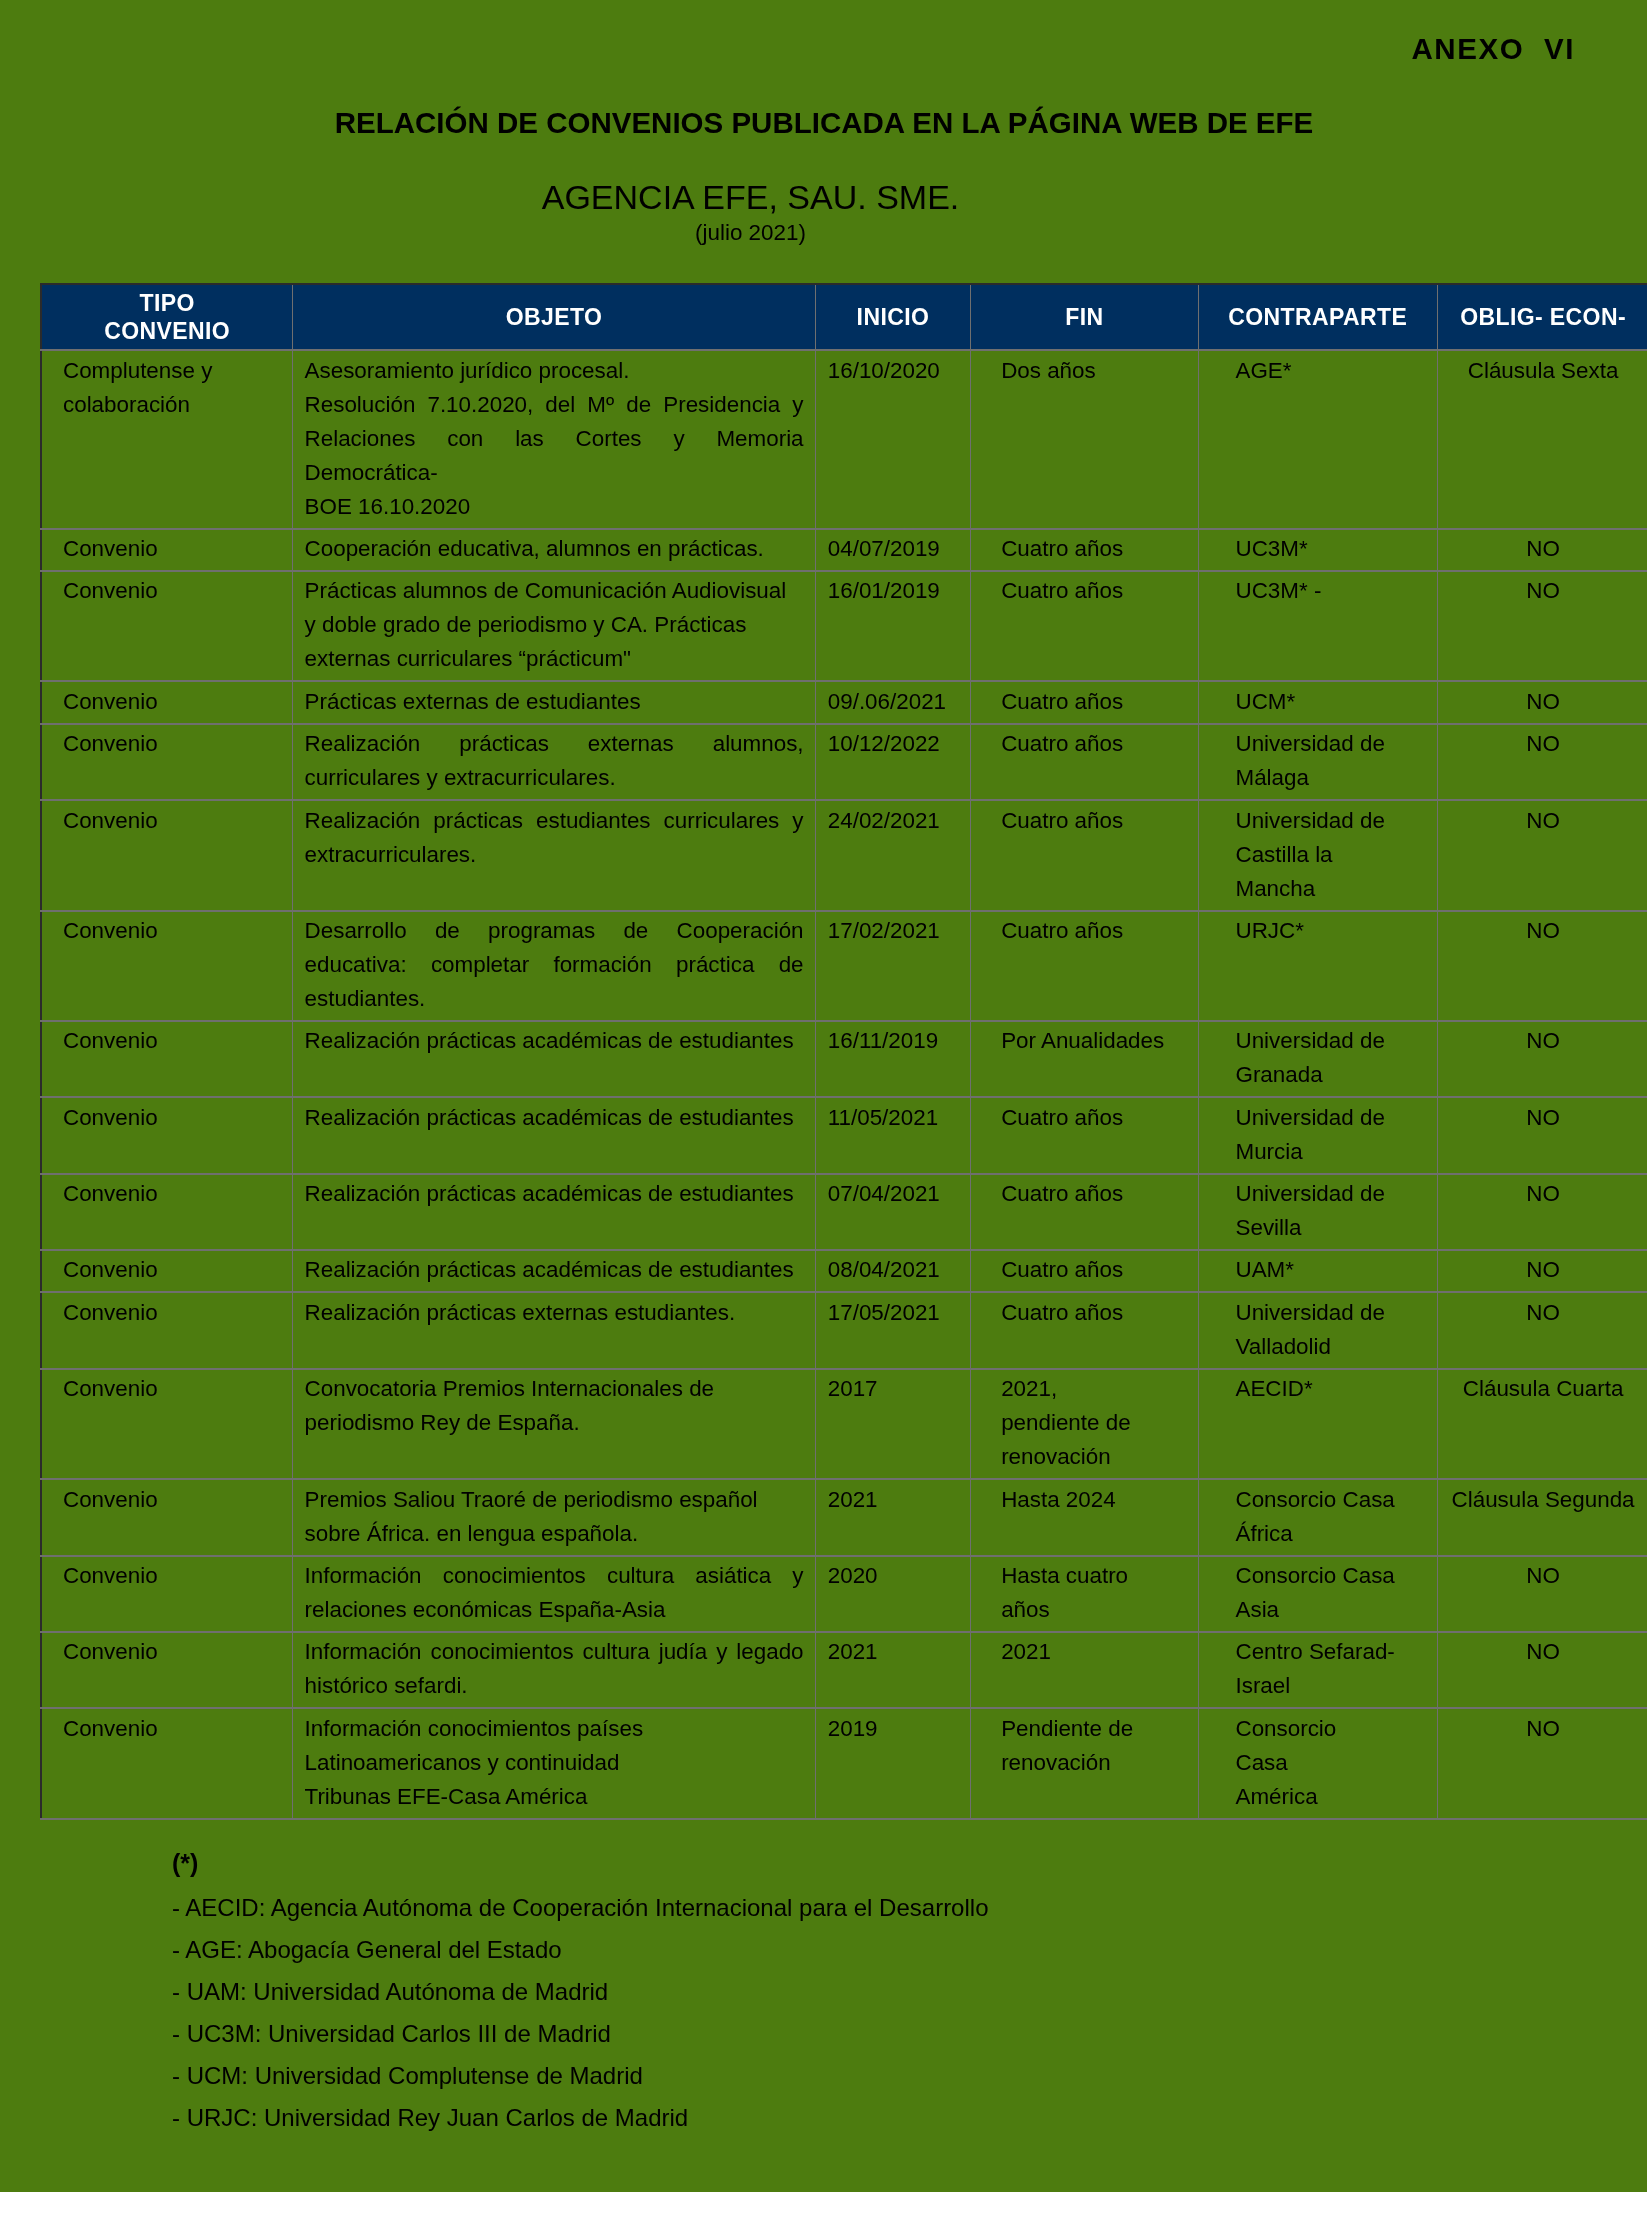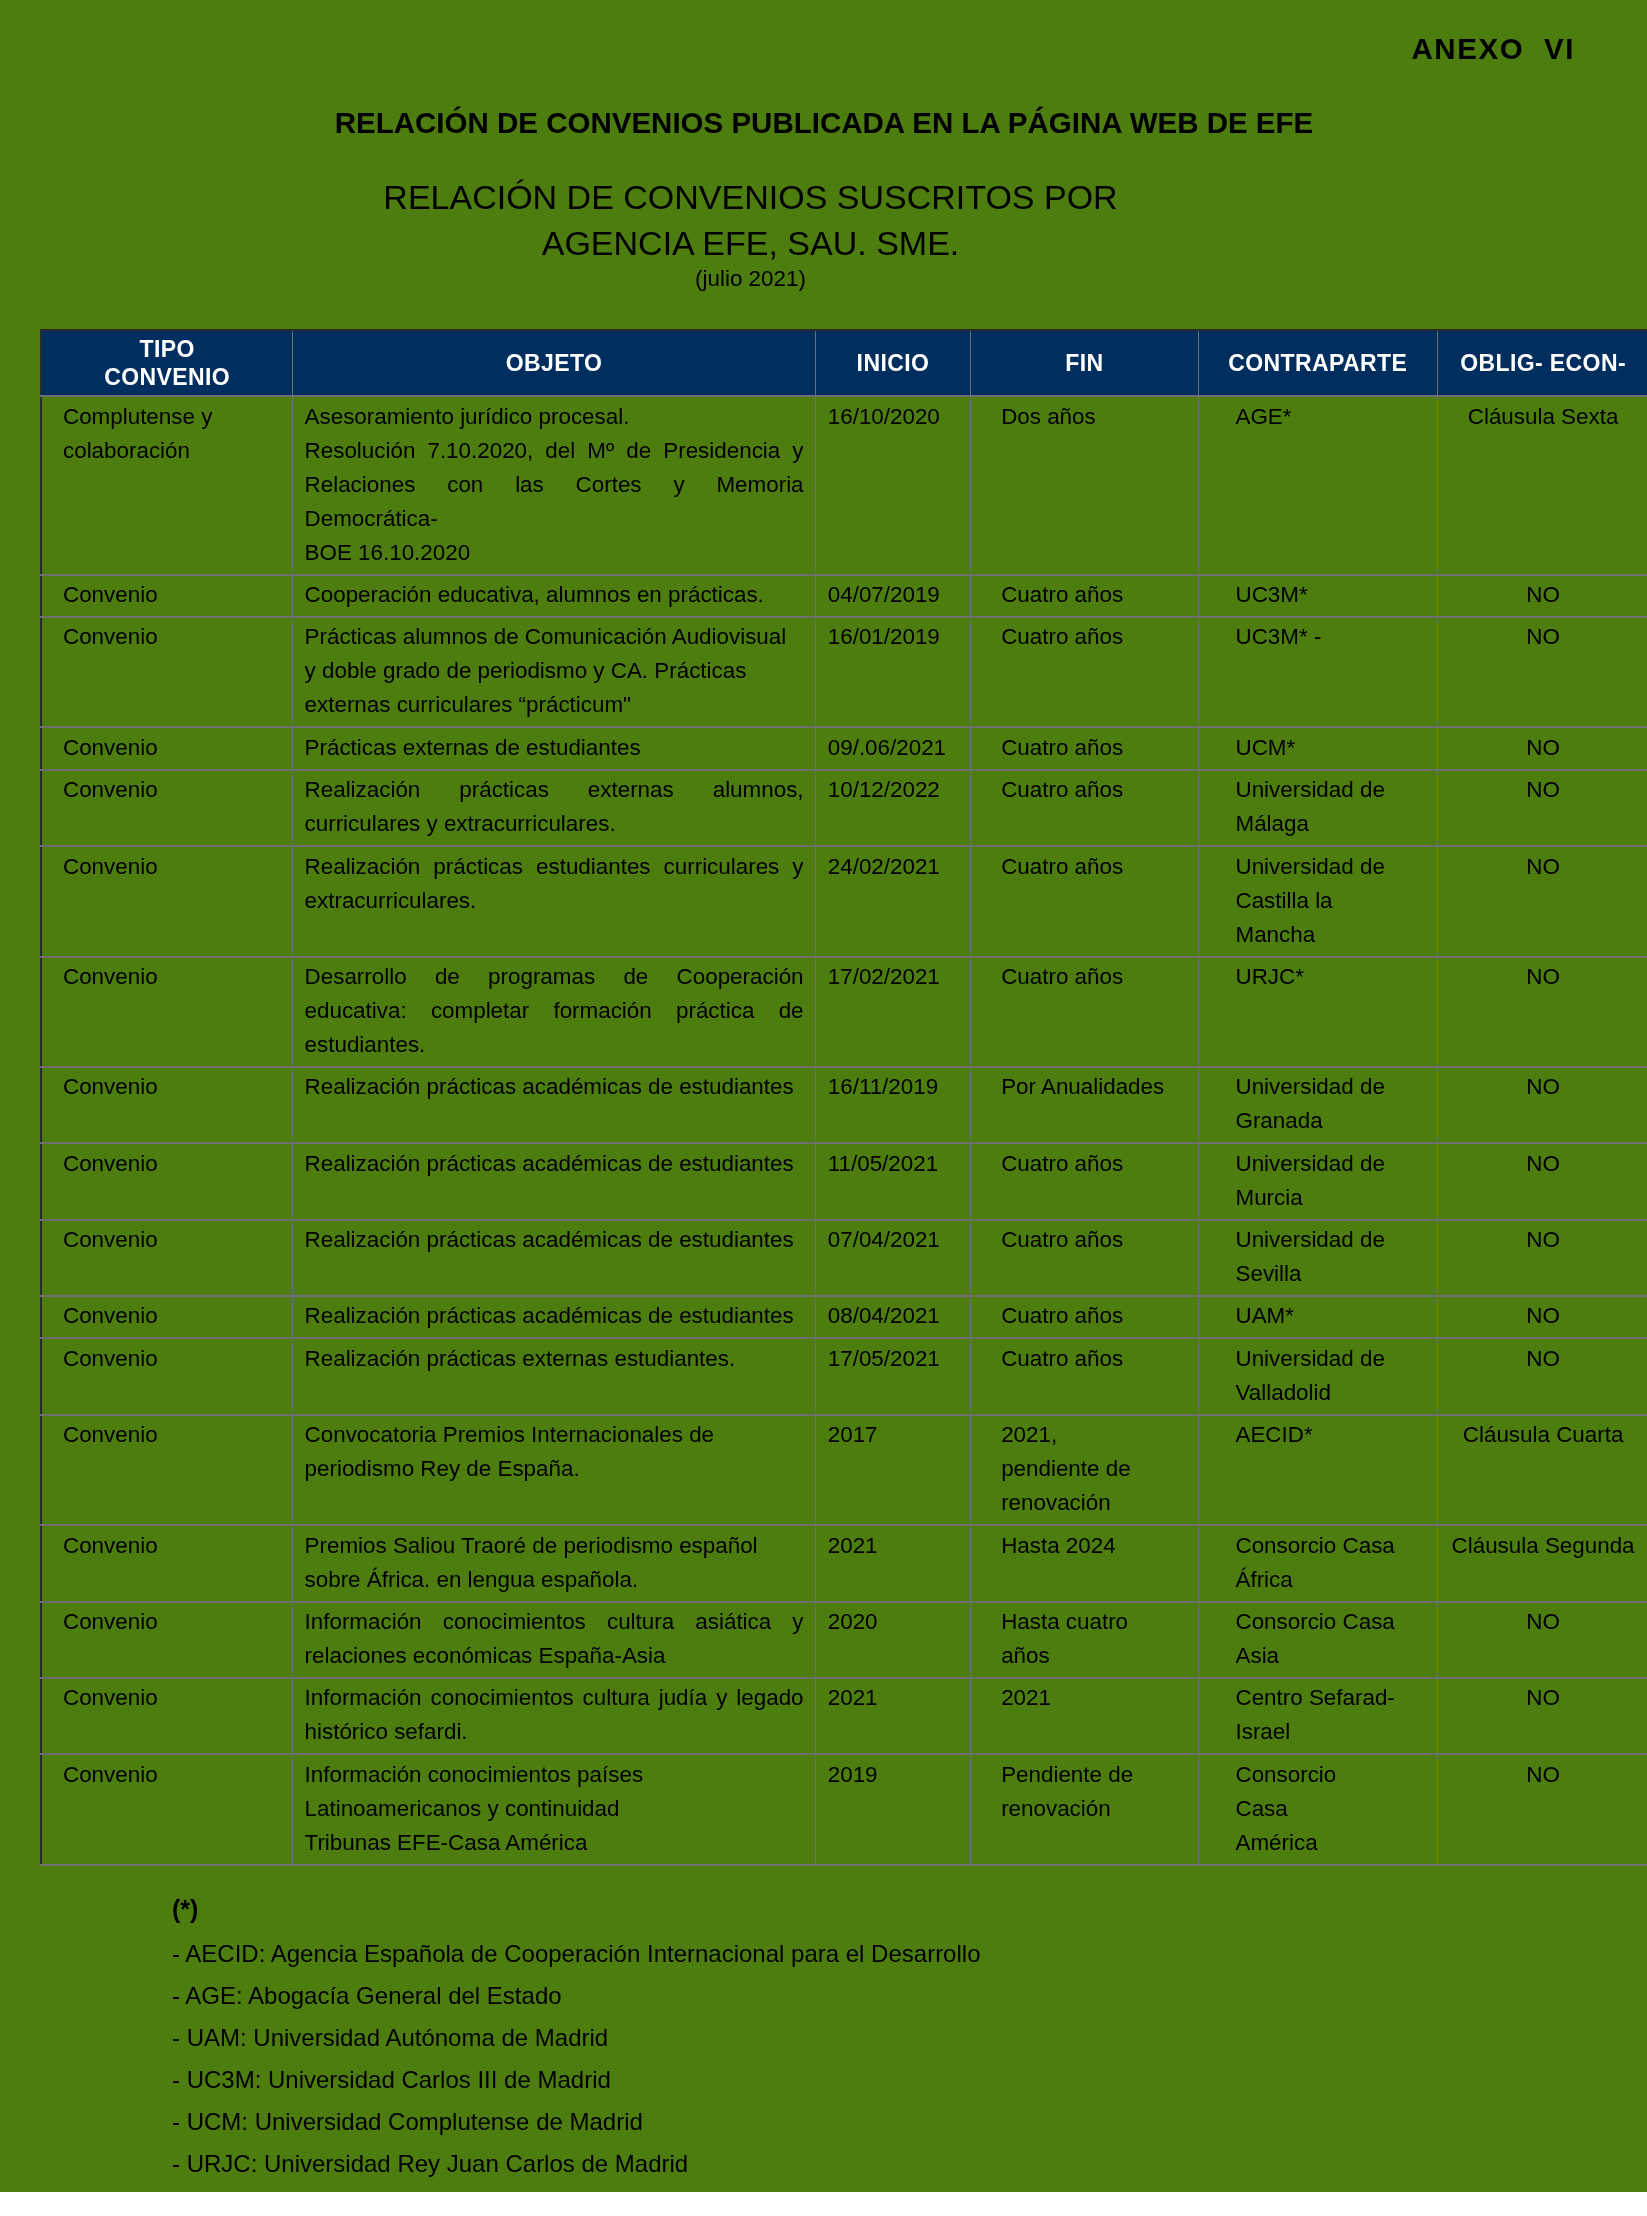--- a/index.html
+++ b/index.html
@@ -89,21 +89,20 @@
 </head>
 <body>
 
 <div class="page">
 
   <div class="anexo">ANEXO  VI</div>
 
   <h1 class="title">RELACIÓN DE CONVENIOS PUBLICADA EN LA PÁGINA WEB DE EFE</h1>
 
   <div class="subtitle-block">
-    <div class="subtitle">RELACIÓN DE CONVENIOS SUSCRITOS POR</div>
     <div class="subtitle">AGENCIA EFE, SAU. SME.</div>
     <div class="subdate">(julio 2021)</div>
   </div>
 
   <table class="convenios">
     <thead>
       <tr id="header-row">
           <th>TIPO
 CONVENIO</th>
           <th>OBJETO</th>
@@ -269,21 +268,21 @@
 Casa
 América</td>
           <td class="oblig">NO</td>
         </tr>
       </tbody>
   </table>
 
   <div class="footnotes">
     <div class="fn-marker">(*)</div>
     <ul id="fn-list">
-        <li>- AECID: Agencia Española de Cooperación Internacional para el Desarrollo</li>
+        <li>- AECID: Agencia Autónoma de Cooperación Internacional para el Desarrollo</li>
         <li>- AGE: Abogacía General del Estado</li>
         <li>- UAM: Universidad Autónoma de Madrid</li>
         <li>- UC3M: Universidad Carlos III de Madrid</li>
         <li>- UCM: Universidad Complutense de Madrid</li>
         <li>- URJC: Universidad Rey Juan Carlos de Madrid</li>
       </ul>
   </div>
 
 </div>
 

